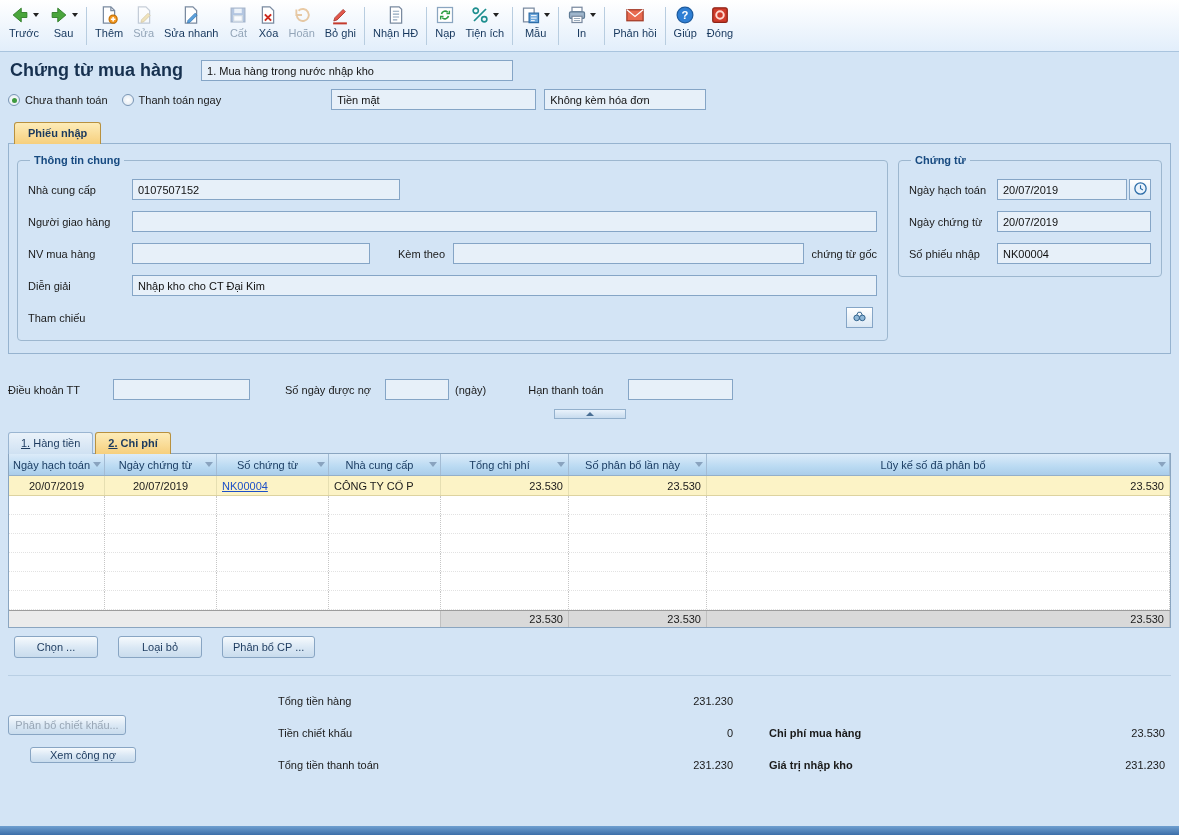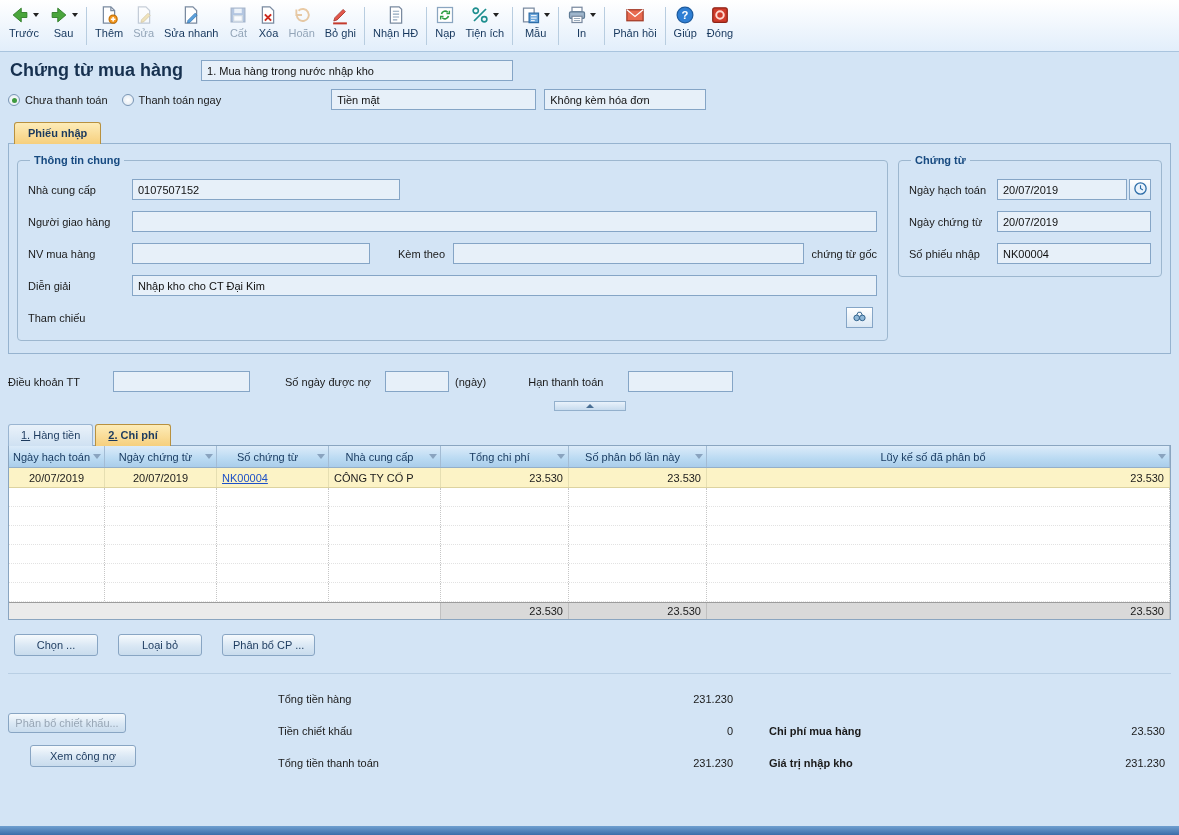--- a/index.html
+++ b/index.html
@@ -65,21 +65,21 @@
   .icon-btn {
     width: 22px; height: 21px; border: 1px solid #85a5c6;
     background: linear-gradient(#ffffff, #d9e7f4);
     display: flex; align-items: center; justify-content: center; cursor: pointer;
   }
   .icon-btn svg { width: 15px; height: 15px; }
   .lookup-btn { width: 27px; margin-right: 4px; }
   .dlabel { width: 88px; flex-shrink: 0; }
   .date-field { flex: 1; }
   
-  .terms-row { display: flex; align-items: center; margin-top: 17px; }
+  .terms-row { display: flex; align-items: center; margin-top: 25px; }
   .t-l1 { width: 105px; }
   .t-f1 { width: 137px; }
   .t-l2 { margin-left: 35px; width: 100px; }
   .t-f2 { width: 64px; }
   .t-l3u { margin-left: 6px; }
   .t-l3 { margin-left: 42px; width: 100px; }
   .t-f3 { width: 105px; }
   .collapse-btn {
     width: 72px; height: 10px; margin: 9px auto 0;
     background: linear-gradient(#e9f2fb, #c7dbee); border: 1px solid #93b0cc;
@@ -107,33 +107,33 @@
   .g-cell { display: flex; align-items: center; border-right: 1px dotted #c6c6c6; padding: 0 5px; overflow: hidden; white-space: nowrap; }
   .sel .g-cell { border-right: 1px solid #e6dfb2; }
   .num { justify-content: flex-end; }
   .ctr { justify-content: center; }
   .link { color: #1d50c8; text-decoration: underline; cursor: pointer; }
   .g-row.empty { height: 19px; border-bottom: 1px dotted #e2e2e2; }
   .g-foot { display: flex; height: 17px; border-top: 1px solid #9c9c9c; }
   .g-fcell { display: flex; align-items: center; justify-content: flex-end; padding: 0 5px; background: #d9d9d9; border-right: 1px solid #c0c0c0; }
   .g-fcell.blank { width: 432px; background: #ebebeb; }
   
-  .grid-btns { display: flex; margin-top: 14px; gap: 20px; padding-left: 6px; }
+  .grid-btns { display: flex; margin-top: 8px; gap: 20px; padding-left: 6px; }
   .btn {
     min-width: 84px; height: 22px; display: inline-flex; align-items: center; justify-content: center;
     border: 1px solid #88a5c3; border-radius: 3px;
     background: linear-gradient(#f6fafd, #d9e7f4 55%, #c9dced);
     color: #1c3a5e; cursor: pointer; padding: 0 10px; white-space: nowrap;
   }
   .btn.disabled { color: #98a6b5; cursor: default; }
   .hsep { border-top: 1px solid #b9cfe4; margin-top: 17px; }
   .summary { display: flex; margin-top: 9px; }
   .sum-left { width: 270px; position: relative; flex-shrink: 0; }
   .alloc-btn { position: absolute; left: 0; top: 30px; width: 118px; height: 20px; }
-  .debt-btn { position: absolute; left: 22px; top: 62px; width: 106px; height: 22px; }
+  .debt-btn { position: absolute; left: 22px; top: 62px; width: 106px; height: 16px; }
   .sum-right { flex: 1; }
   .sum-row { display: flex; align-items: center; height: 32px; }
   .sl1 { width: 185px; font-weight: normal; }
   .sv1 { width: 270px; text-align: right; }
   .sl2 { margin-left: 36px; width: 150px; font-weight: bold; }
   .sv2 { flex: 1; text-align: right; padding-right: 6px; }
   .statusbar { position: absolute; left: 0; bottom: 0; width: 100%; height: 9px; background: linear-gradient(#6f9fd0, #3c6ea8); }
 </style>
 </head>
 <body>

